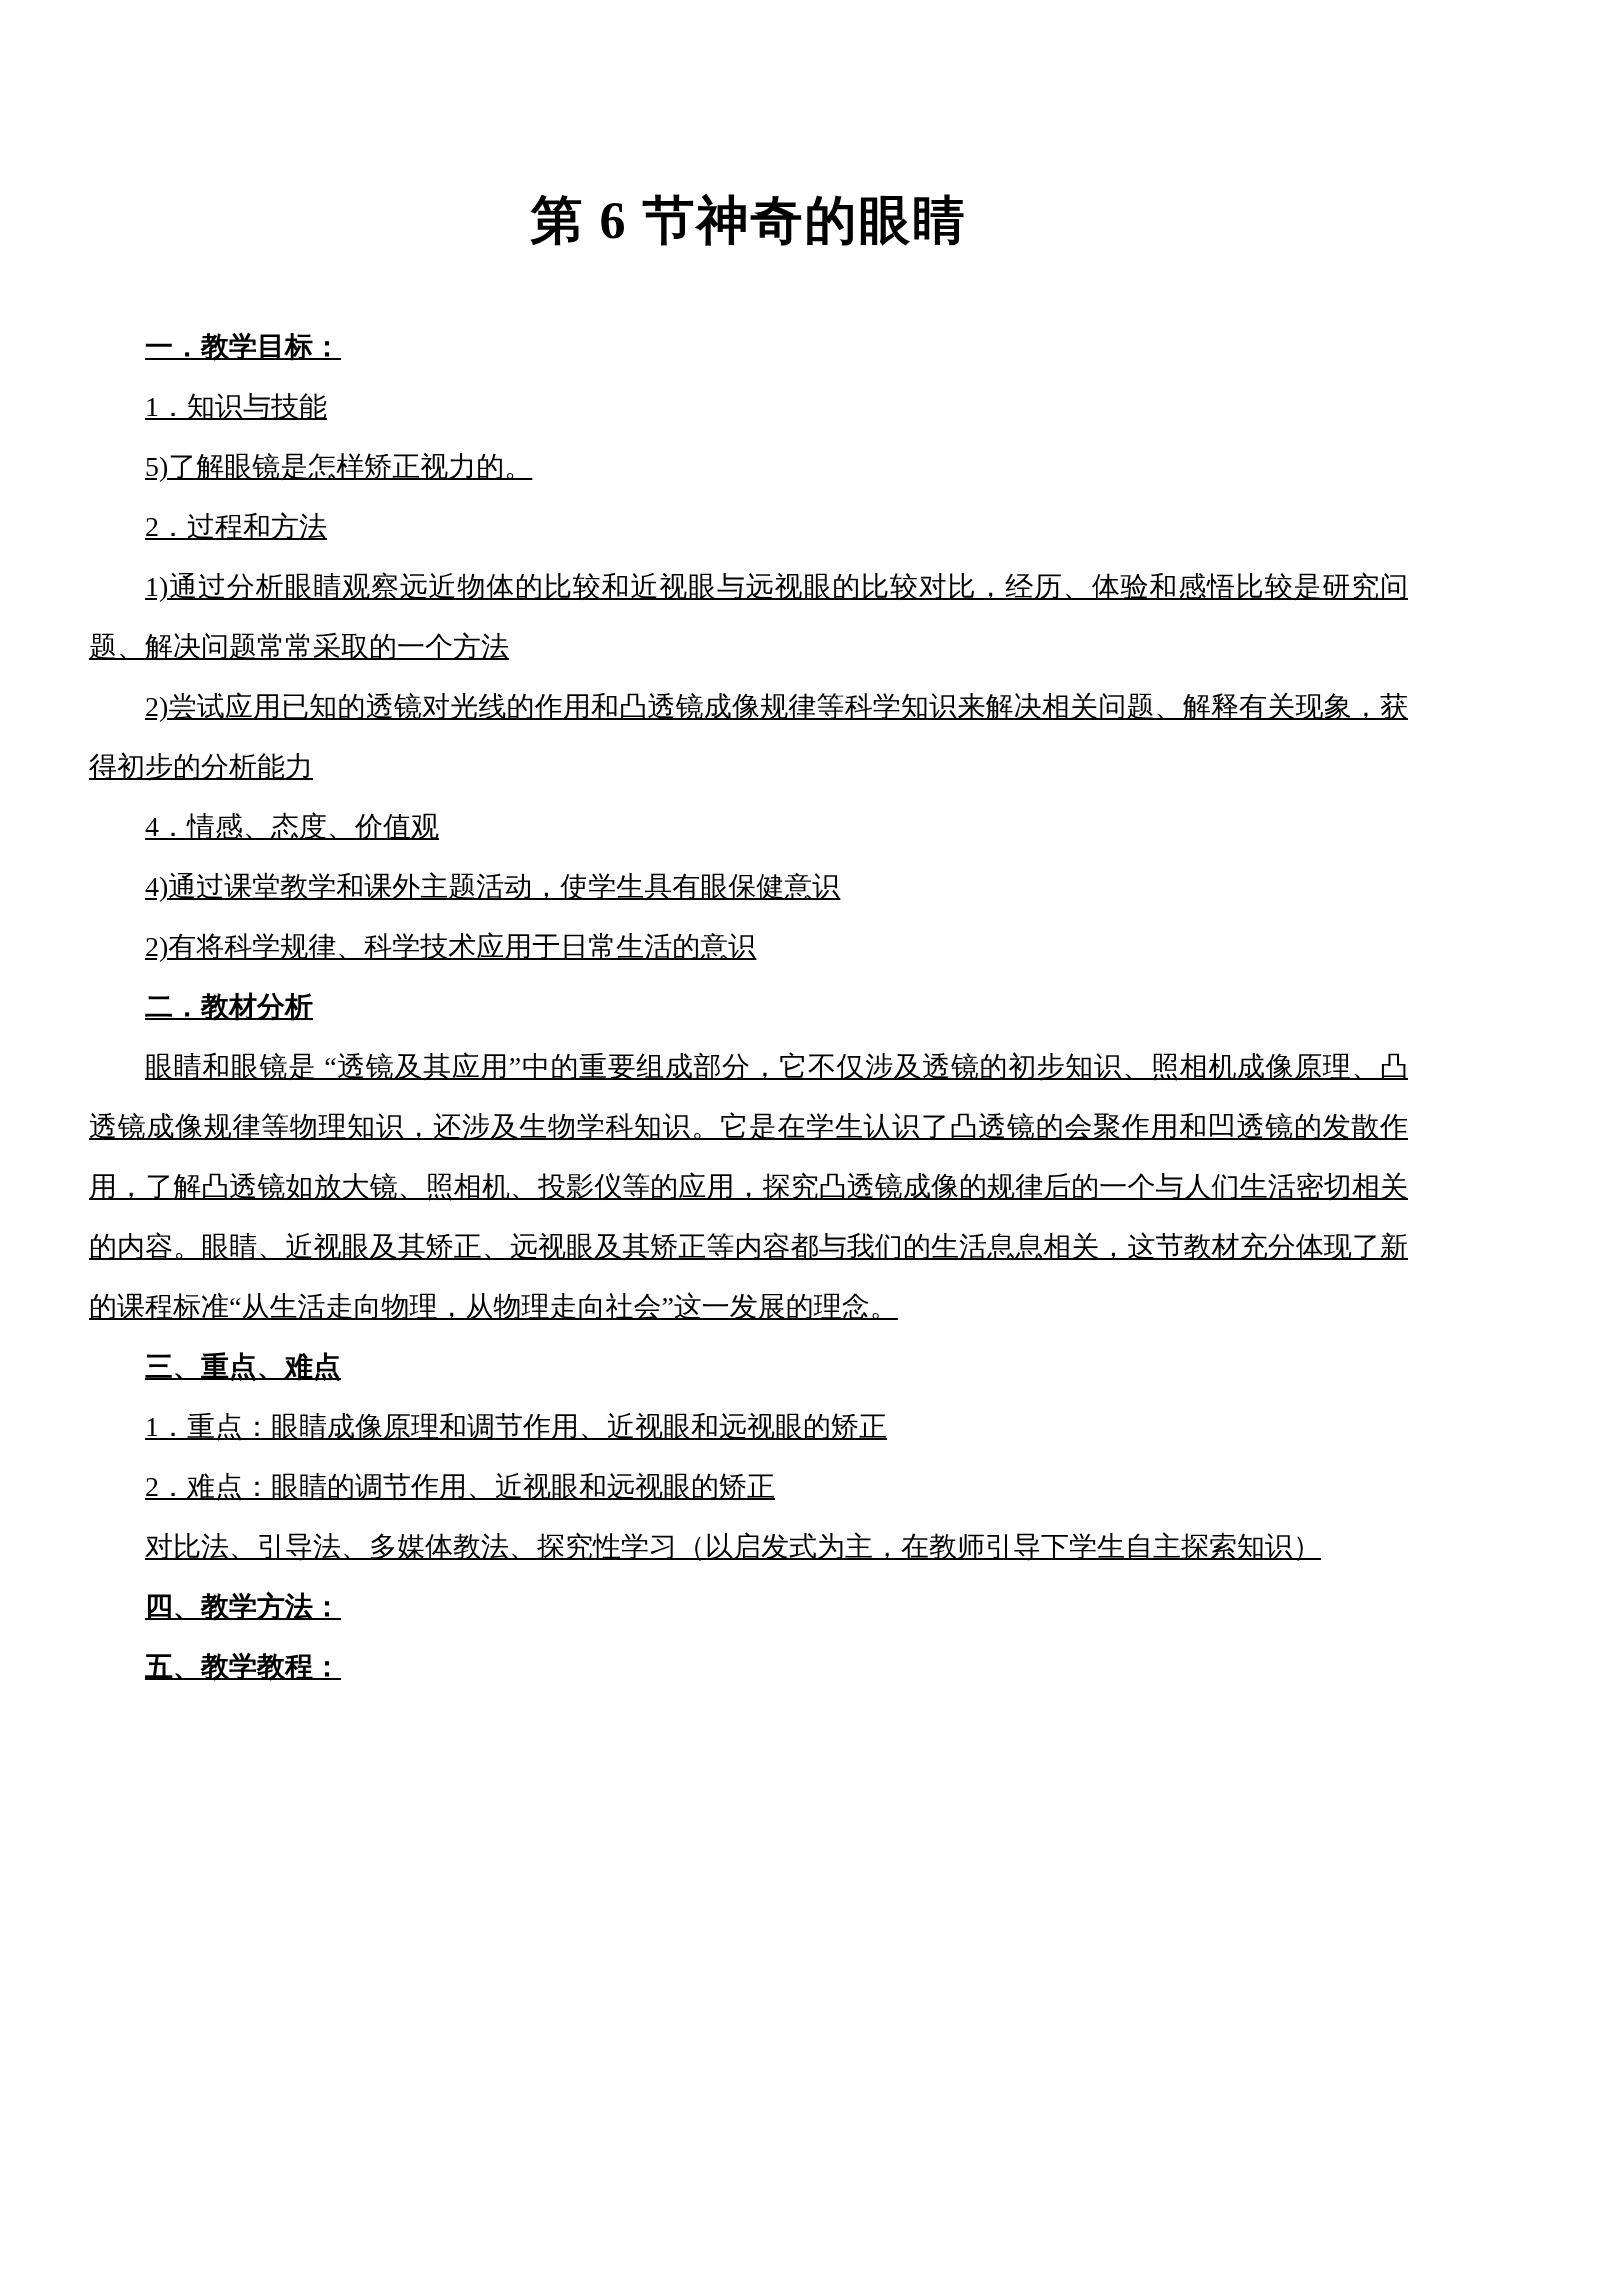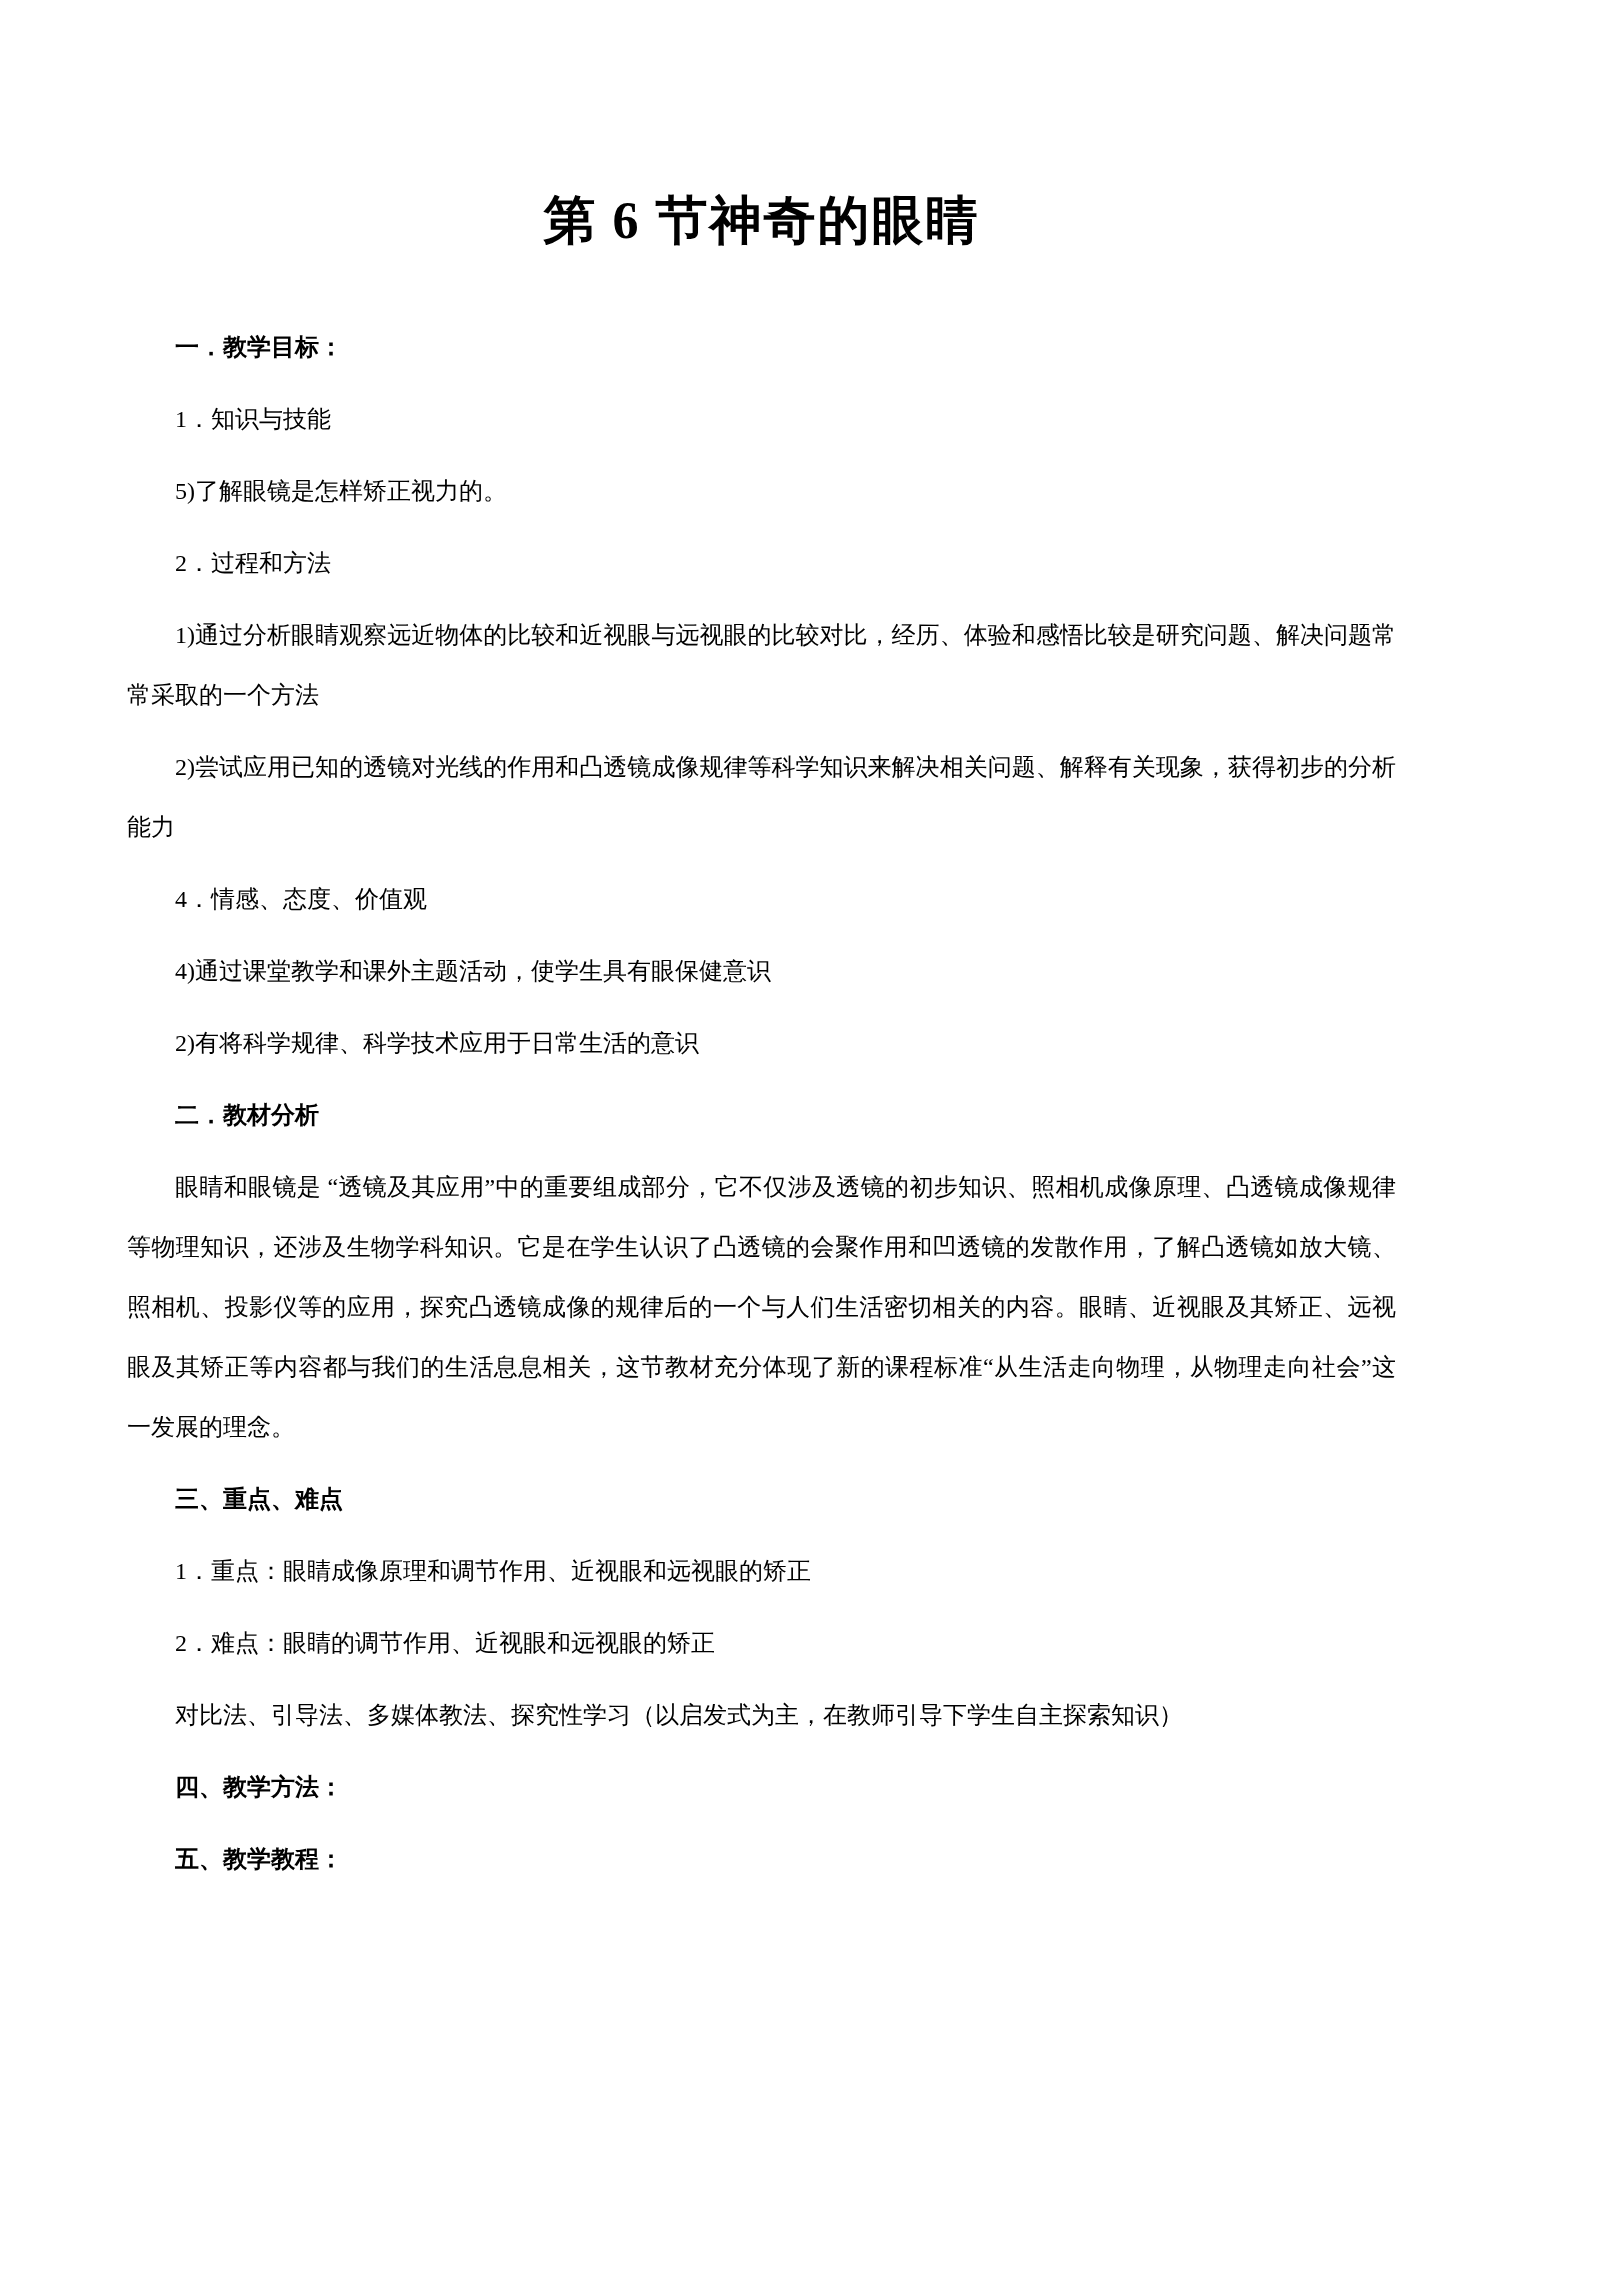--- a/index.html
+++ b/index.html
@@ -12,37 +12,38 @@
       font-family: "Liberation Serif", "DejaVu Serif", serif;
       color: #000000;
       -webkit-font-smoothing: antialiased;
     }
     .page {
       position: relative;
       width: 1623px;
       min-height: 2295px;
       box-sizing: border-box;
       background: #ffffff;
-      padding: 190px 215px 150px 115px;
+      padding: 190px 215px 150px 89px;
     }
     .title {
       font-size: 52px;
       font-weight: bold;
       text-align: center;
       margin: 0 0 65px 0;
       letter-spacing: 2px;
       line-height: 1.2;
     }
     .para {
-      font-size: 24px;
+      font-size: 28px;
       line-height: 60px;
-      margin: 12px;
+      margin: 0;
       text-align: justify;
       text-indent: 2em;
       word-break: break-all;
+      text-decoration: underline;
     }
     .bold {
       font-weight: bold;
     }
   </style>
 </head>
 <body>
 
 <div class="page">
   <h1 class="title">第 6 节神奇的眼睛</h1>

